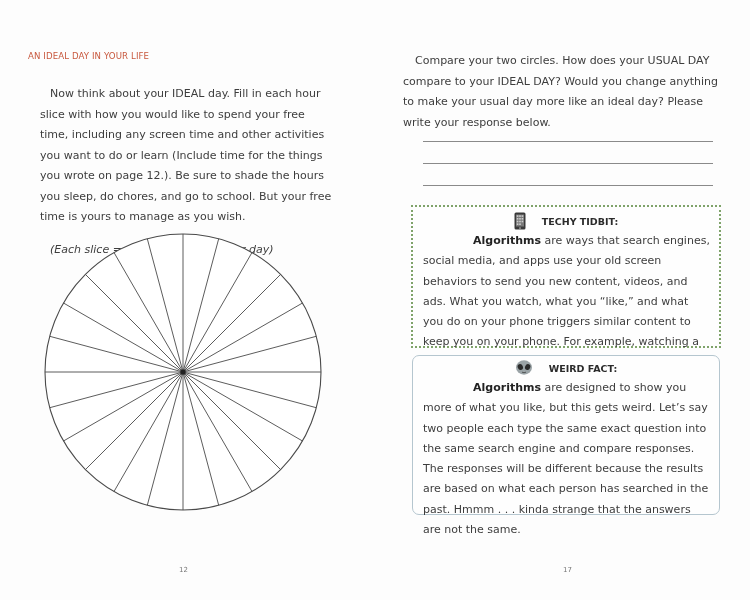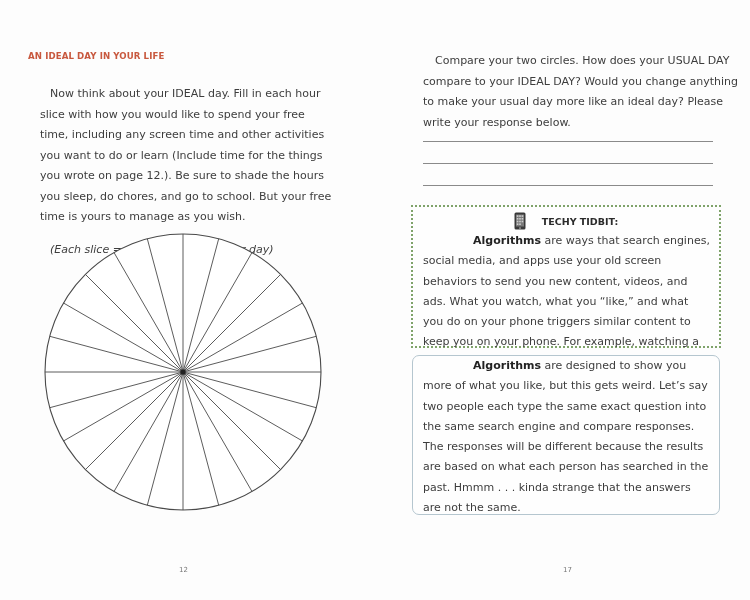--- a/index.html
+++ b/index.html
@@ -6,32 +6,32 @@
     body {
       width: 750px; height: 600px; background: #fdfdfd; position: relative; overflow: hidden;
       font-family: "DejaVu Sans", sans-serif; color: #3a3a3a;
     }
     .page { position: absolute; top: 0; height: 600px; }
     .page-left { left: 0; width: 375px; }
     .page-right { left: 375px; width: 375px; }
 
     .heading {
       position: absolute; left: 28px; top: 51px;
-      font-size: 8.6px; font-weight: bold; color: #c8583e; letter-spacing: 0.1px;
+      font-size: 8.6px; font-weight: normal; color: #c8583e; letter-spacing: 0.1px;
     }
     .body-text {
       position: absolute; font-size: 11px; line-height: 20.5px; color: #3d3d3d;
     }
     .left-body { left: 28px; top: 72px; width: 320px; }
     .left-body p { margin: 12px; text-indent: 10px; }
     .note { font-style: italic; margin: 0; }
 
     .wheel { position: absolute; left: 40px; top: 229px; width: 286px; height: 286px; }
 
-    .right-body { left: 48px; top: 51px; width: 320px; }
+    .right-body { left: 28px; top: 51px; width: 320px; }
     .right-body p { margin: 0; text-indent: 12px; }
     .write-line {
       position: absolute; left: 48px; width: 290px; height: 0; border-top: 1px solid #8a8a8a;
     }
 
     .box-techy {
       position: absolute; left: 36px; top: 205px; width: 306px; height: 139px;
       border: 2px dotted #7fa36a; background: #fefefe;
     }
     .box-weird {
@@ -125,17 +125,26 @@
             <rect x="5.2" y="11.4" width="1.6" height="1.6"></rect>
         </g>
         <circle cx="6" cy="16.1" r="0.8" fill="#bbb"></circle>
       </svg>
       <span>TECHY TIDBIT:</span>
     </div>
     <div class="box-body"><span class="lead"></span><b>Algorithms</b><span> are ways that search engines, social media, and apps use your old screen behaviors to send you new content, videos, and ads. What you watch, what you “like,” and what you do on your phone triggers similar content to keep you on your phone. For example, watching a funny cat video leads to more cat videos. Yay!</span></div>
   </div>
 
   <div class="box-weird">
+    <div class="box-title">
+      <svg class="icon-alien" viewBox="0 0 18 16">
+        <ellipse cx="9" cy="7.5" rx="8" ry="7.2" fill="#9aa3a6"></ellipse>
+        <ellipse cx="5.3" cy="7" rx="2.6" ry="3" fill="#2a2a2a" transform="rotate(-25 5.3 7)"></ellipse>
+        <ellipse cx="12.7" cy="7" rx="2.6" ry="3" fill="#2a2a2a" transform="rotate(25 12.7 7)"></ellipse>
+        <path d="M7 12.2 Q9 13.2 11 12.2" stroke="#333" stroke-width="0.7" fill="none"></path>
+      </svg>
+      <span>WEIRD FACT:</span>
+    </div>
     <div class="box-body"><span class="lead"></span><b>Algorithms</b><span> are designed to show you more of what you like, but this gets weird. Let’s say two people each type the same exact question into the same search engine and compare responses. The responses will be different because the results are based on what each person has searched in the past. Hmmm . . . kinda strange that the answers are not the same.</span></div>
   </div>
 
   <div class="page-num pn-right">17</div>
 </div>
 
 </body></html>

